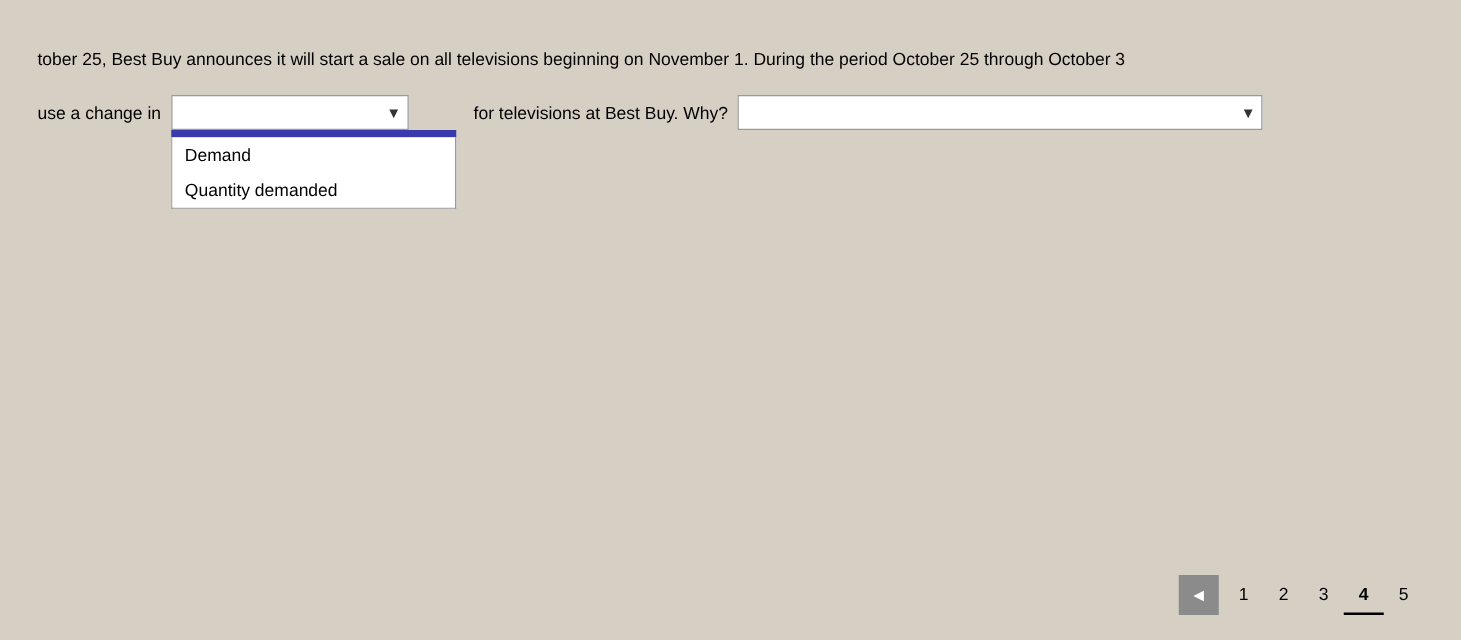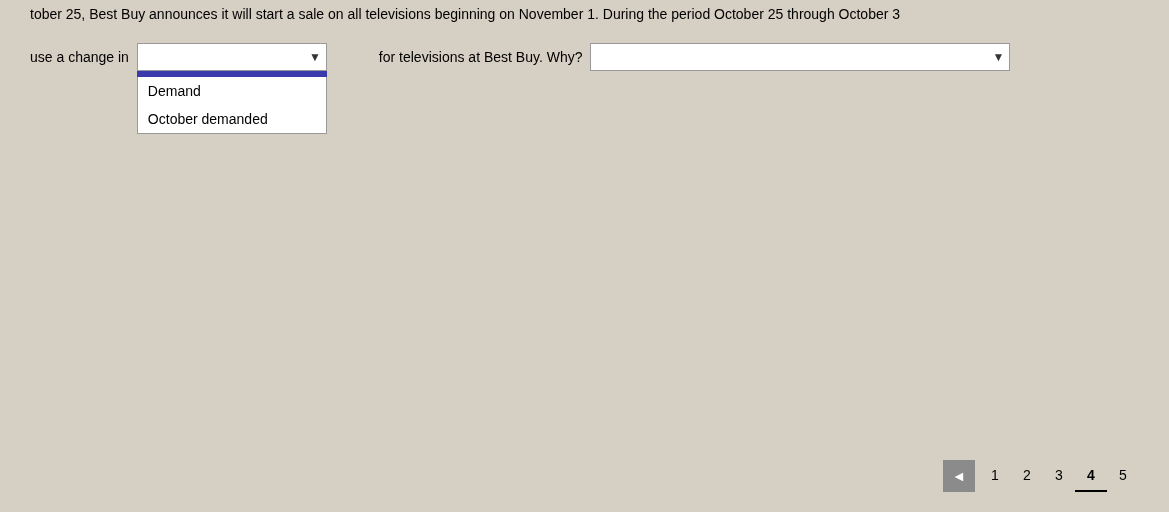--- a/index.html
+++ b/index.html
@@ -15,21 +15,21 @@
       font-family: Arial, sans-serif;
       font-size: 14px;
       overflow: hidden;
       position: relative;
     }
 
     .page-container {
       width: 100%;
       height: 100%;
       position: relative;
-      padding: 4px 30px;
+      padding: 37px 30px;
     }
 
     .question-text {
       font-size: 14px;
       color: #000;
       margin-bottom: 18px;
       line-height: 1.5;
     }
 
     .question-row {
@@ -71,21 +71,21 @@
       pointer-events: none;
       font-size: 12px;
       color: #333;
     }
 
     .dropdown-open-wrapper {
       position: absolute;
       top: 28px;
       left: 0;
       z-index: 100;
-      width: 190px;
+      width: 228px;
     }
 
     .dropdown-open-list {
       background: #fff;
       border: 1px solid #999;
       border-top: none;
       width: 100%;
     }
 
     .dropdown-header-bar {
@@ -178,21 +178,21 @@
     <span class="label-text">use a  change in</span>
 
     <div class="dropdown-wrapper">
       <input type="text" class="dropdown-select" style="cursor: pointer;" readonly="" value="">
       <span class="dropdown-arrow">▼</span>
       
       <div class="dropdown-open-wrapper">
         <div class="dropdown-header-bar"></div>
         <div class="dropdown-open-list">
           <div class="dropdown-item">Demand</div>
-          <div class="dropdown-item">October demanded</div>
+          <div class="dropdown-item">Quantity demanded</div>
         </div>
       </div>
     </div>
 
     <span class="why-label">for televisions at Best Buy. Why?</span>
 
     <div class="why-dropdown-wrapper">
       <select class="why-dropdown">
         <option value=""></option>
       </select>

